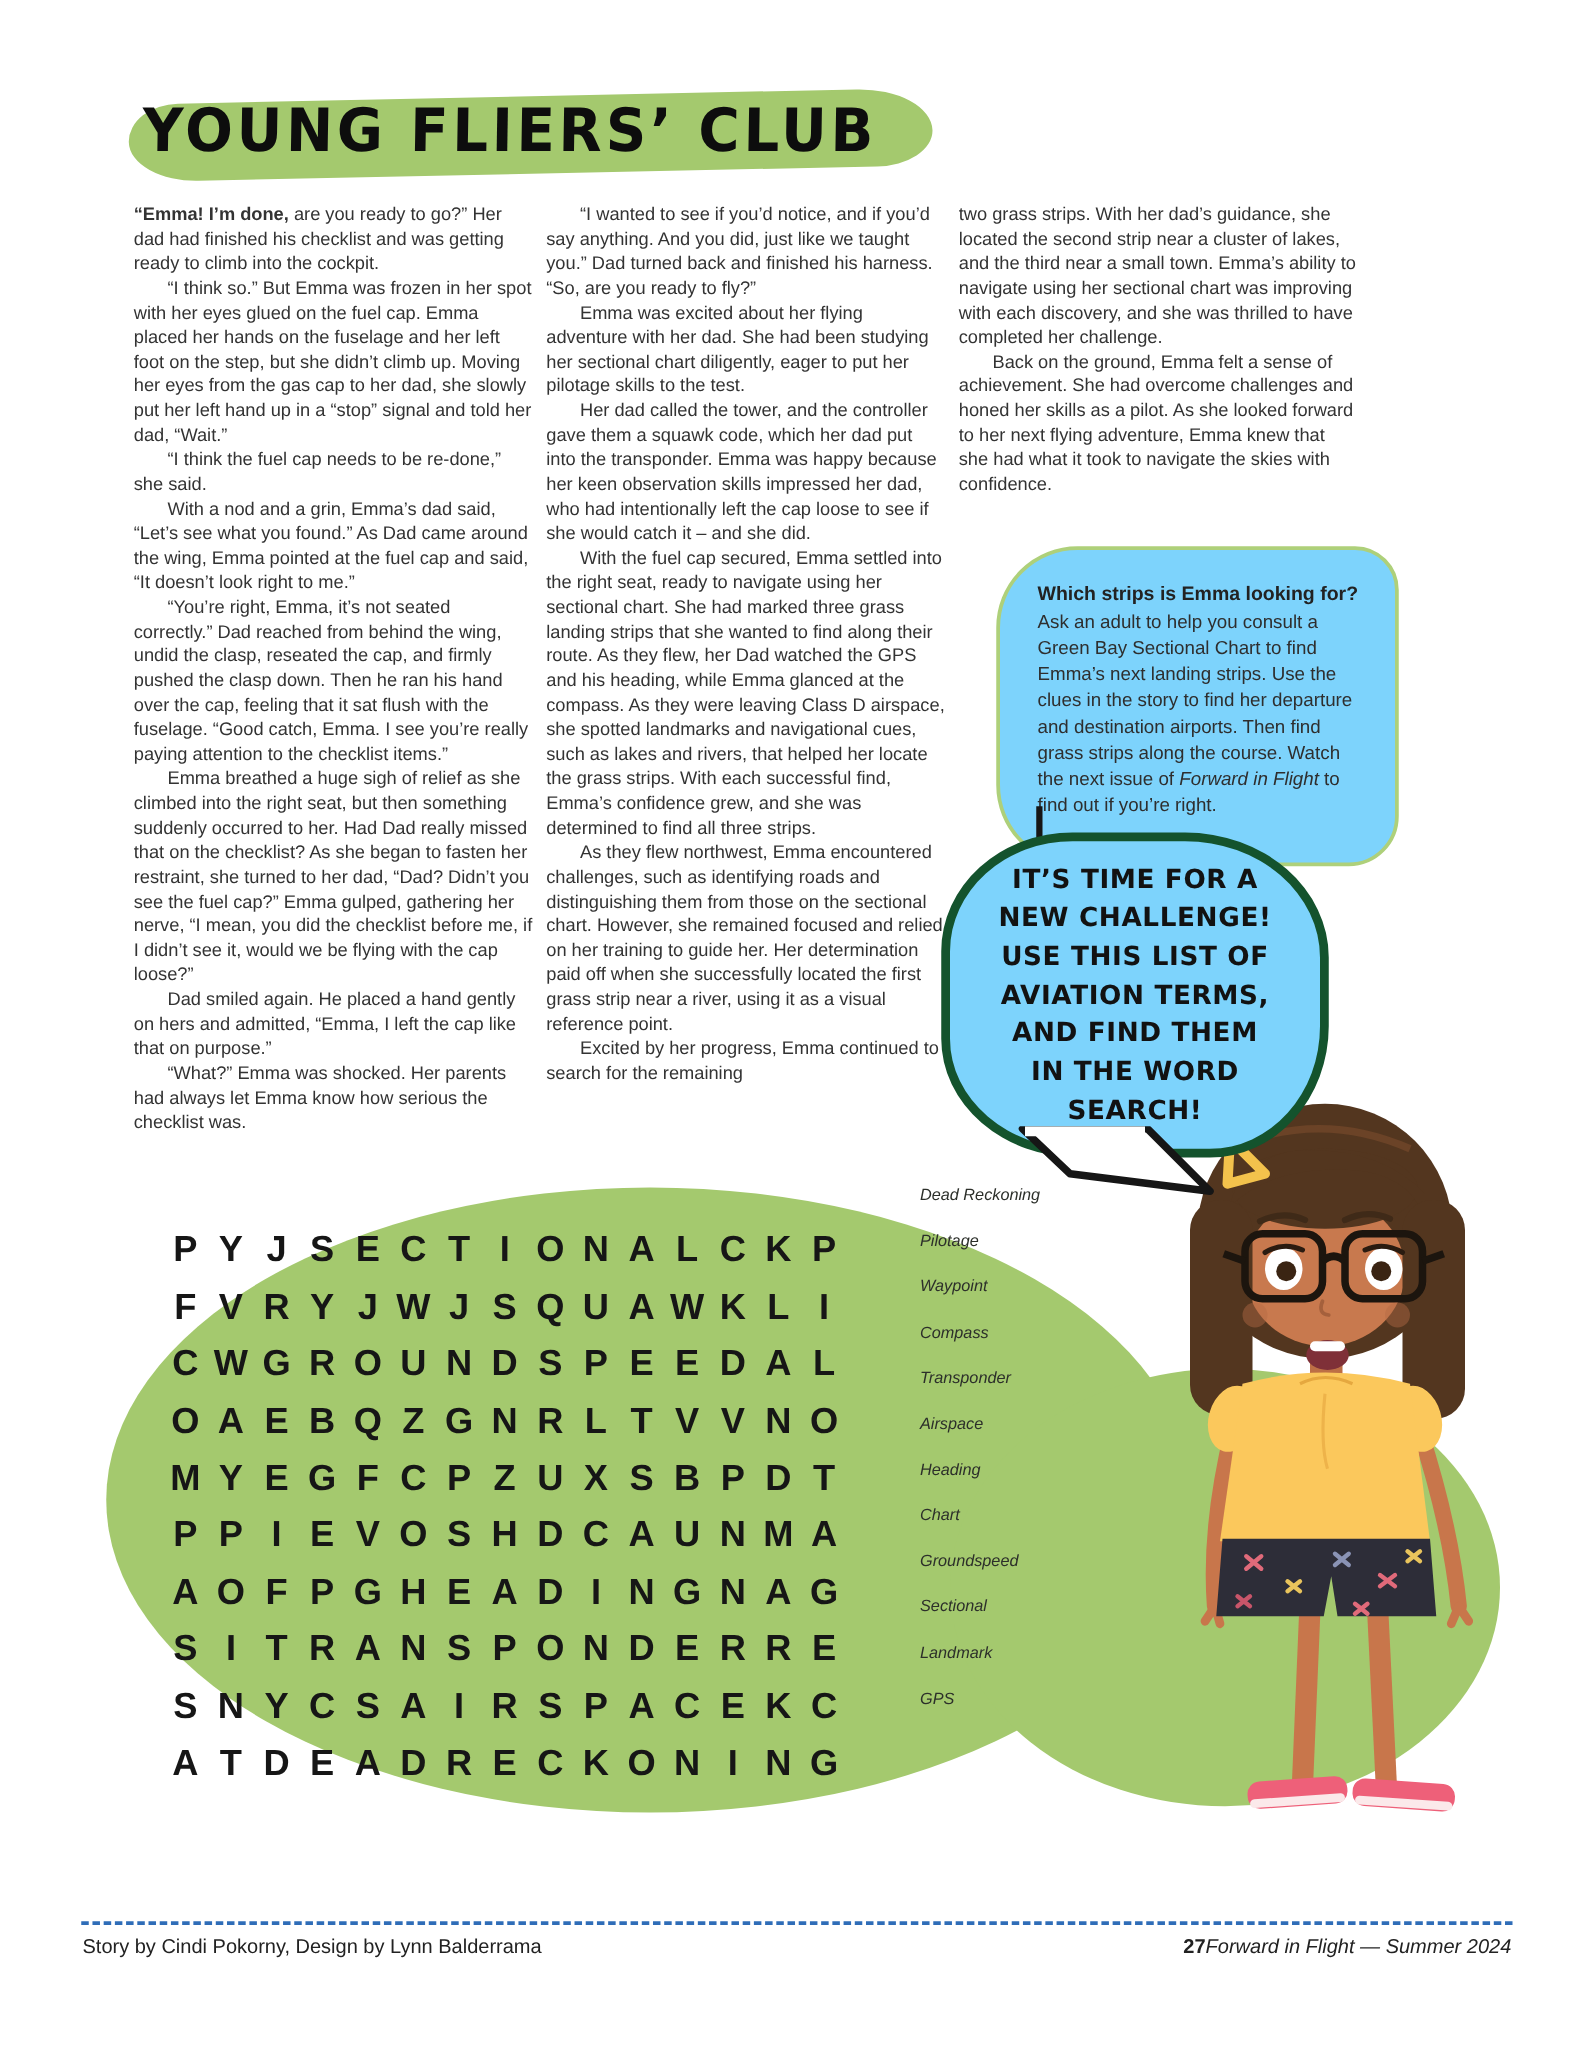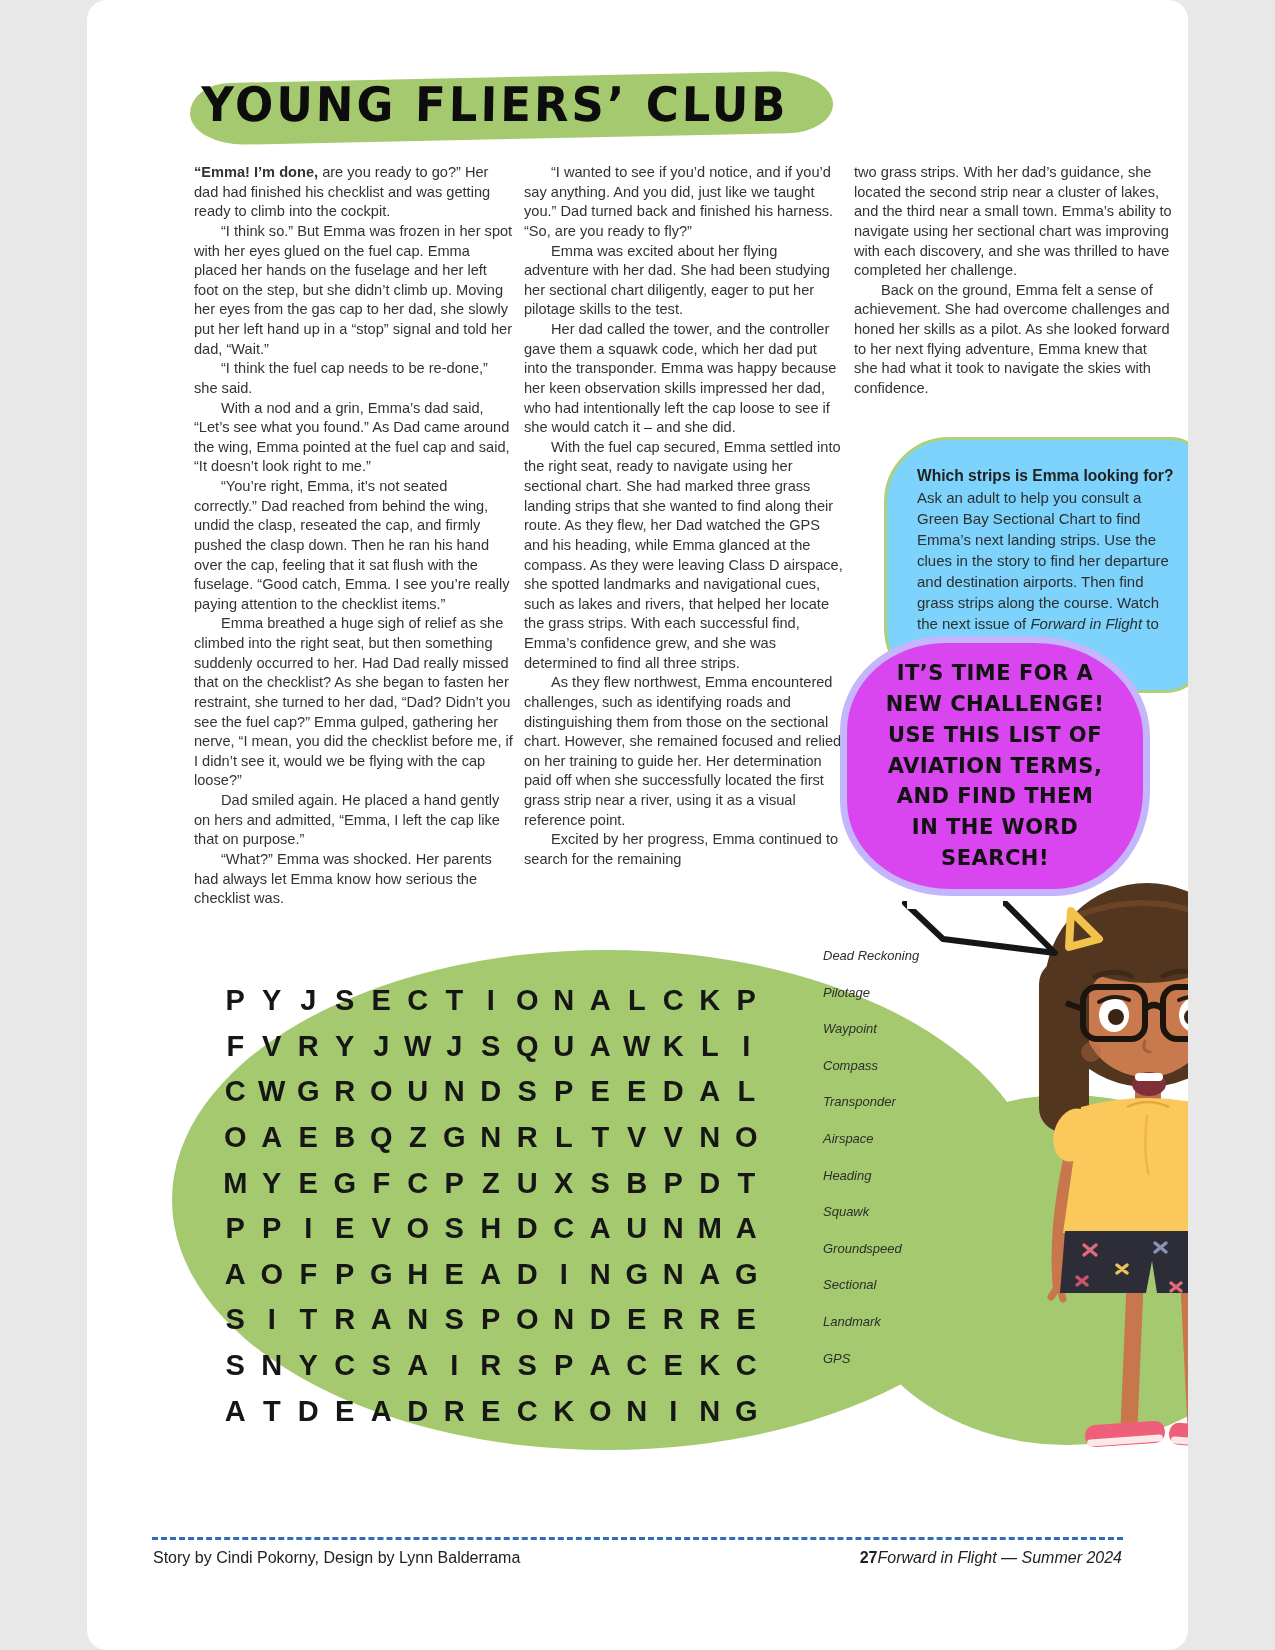--- a/index.html
+++ b/index.html
@@ -1,17 +1,17 @@
 <!DOCTYPE html>
 <html><head>
 <meta charset="utf-8">
 <style>
   html,body{margin:0;padding:0;background:#e8e8e8;}
-  .page{position:relative;width:1101px;height:1650px;background:#ffffff;overflow:hidden;
-        font-family:"Liberation Sans",sans-serif;color:#333;margin:0 auto;border-radius:20px;}
+  .page{position:relative;width:1275px;height:1650px;background:#ffffff;overflow:hidden;
+        font-family:"Liberation Sans",sans-serif;color:#333;margin:0 auto;}
 
   
   .title-blob{position:absolute;left:103px;top:77px;width:643px;height:62px;
     background:#a4c96e;border-radius:40px 60px 45px 55px / 30px 34px 28px 32px;
     transform:rotate(-1.2deg);}
   .title-text{position:absolute;left:114px;top:78px;width:600px;
     font-family:"DejaVu Sans",sans-serif;font-weight:bold;font-size:45px;
     letter-spacing:3px;color:#0d0d0d;transform:scaleY(1.06) skewX(-1deg);white-space:nowrap;}
 
   
@@ -22,22 +22,22 @@
 
   
   .challenge-box{position:absolute;left:797px;top:437px;width:322px;height:256px;
     border:3.5px solid #aed07a;border-radius:65px 35px 40px 65px;background:#7dd3fc;
     box-sizing:border-box;padding:27px 26px 0 30px;z-index:2;}
   .challenge-heading{font-weight:bold;font-size:15.6px;color:#222;margin-bottom:2px;}
   .challenge-body{font-size:15px;line-height:1.4;color:#2e2e2e;}
 
   
   .bubble-spike{position:absolute;left:829px;top:645px;width:5px;height:34px;background:#161616;z-index:4;}
-  .bubble{position:absolute;left:753px;top:636px;width:296px;height:246px;background:#d946ef;
-    border:7px solid #c4b5fd;border-radius:105px 115px 95px 110px / 95px 100px 105px 95px;z-index:5;}
+  .bubble{position:absolute;left:753px;top:666px;width:296px;height:246px;background:#7dd3fc;
+    border:7px solid #14532d;border-radius:105px 115px 95px 110px / 95px 100px 105px 95px;z-index:5;}
   .bubble-text{position:absolute;inset:0;display:flex;flex-direction:column;justify-content:center;
     align-items:center;font-family:"DejaVu Sans",sans-serif;font-weight:bold;font-size:21px;
     line-height:1.47;letter-spacing:.5px;color:#121212;text-align:center;}
   .bubble-tail{position:absolute;left:800px;top:901px;z-index:6;}
 
   
   .green-blob,.green-blob2{position:absolute;background:#a4c96e;border-radius:50%;z-index:1;}
   .green-blob{left:85px;top:950px;width:870px;height:500px;}
   .green-blob2{left:760px;top:1095px;width:440px;height:350px;}
   .ws-grid{position:absolute;left:130px;top:978px;display:grid;
@@ -267,21 +267,21 @@
       <div class="cell">G</div>
     </div>
   <div class="word-list">
       <div class="word">Dead Reckoning</div>
       <div class="word">Pilotage</div>
       <div class="word">Waypoint</div>
       <div class="word">Compass</div>
       <div class="word">Transponder</div>
       <div class="word">Airspace</div>
       <div class="word">Heading</div>
-      <div class="word">Squawk</div>
+      <div class="word">Chart</div>
       <div class="word">Groundspeed</div>
       <div class="word">Sectional</div>
       <div class="word">Landmark</div>
       <div class="word">GPS</div>
     </div>
 
   <svg class="girl" width="330" height="605" viewBox="0 0 330 605">
 
     <circle cx="188" cy="140" r="102" fill="#53361f"></circle>
 

